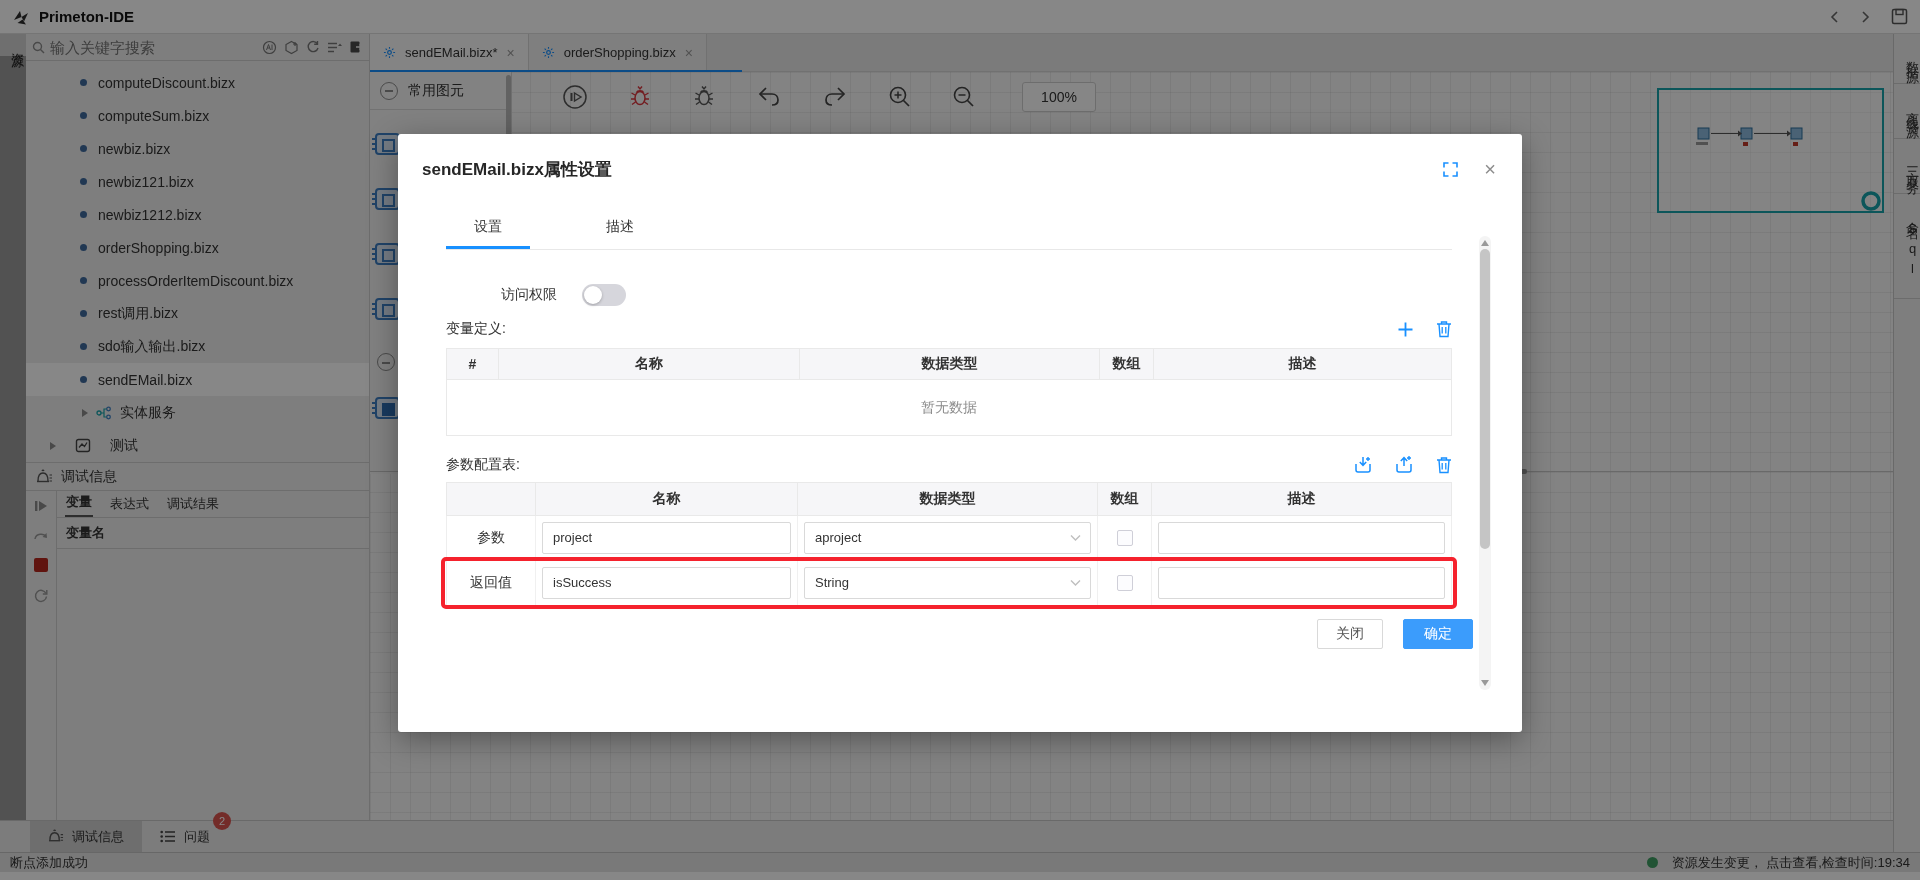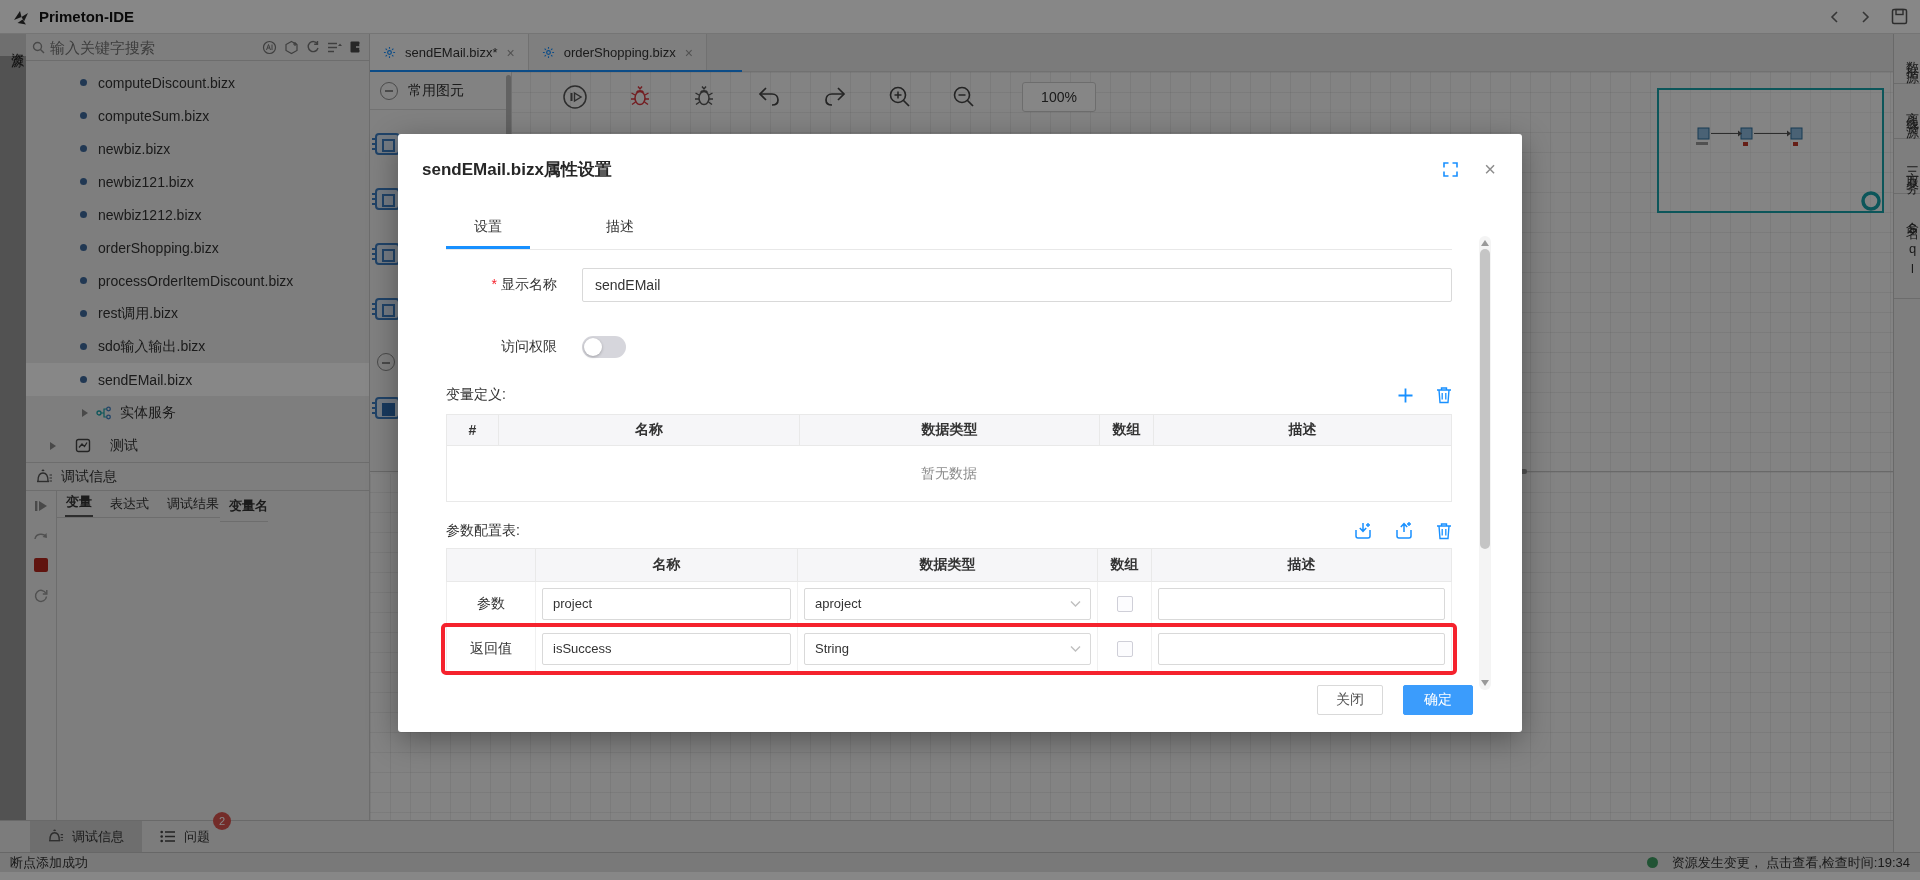--- a/index.html
+++ b/index.html
@@ -33,21 +33,21 @@
   .trow.group{padding-left:56px;gap:8px}
   .trow.root{padding-left:24px;gap:19px}
   .arr{width:0;height:0;border-left:6px solid #8a8a8a;border-top:4px solid transparent;
     border-bottom:4px solid transparent;flex:none}
   .dbg-header{height:29px;border-top:1px solid #cfcfcf;border-bottom:1px solid #cfcfcf;
     display:flex;align-items:center;gap:8px;padding-left:10px;font-size:14px;flex:none}
   .dbg-body{flex:1;display:flex;min-height:0}
   .dbg-rail{width:31px;border-right:1px solid #cfcfcf;display:flex;flex-direction:column;
     align-items:center;padding-top:7px;gap:15px;flex:none}
   .stop-sq{width:14px;height:14px;background:#b5271d;border-radius:2px}
-  .dbg-main{flex:1;display:flex;}
+  .dbg-main{flex:1;display:flex;flex-direction:column}
   .dbg-tabs{height:27px;border-bottom:1px solid #cfcfcf;display:flex;align-items:flex-end;
     gap:16px;padding-left:8px;font-size:13px}
   .dbg-tab{padding:4px 1px;color:#333}
   .dbg-tab.active{font-weight:bold;border-bottom:2px solid #555}
   .var-head{height:31px;border-bottom:1px solid #cfcfcf;display:flex;align-items:center;
     padding-left:9px;font-size:13px;font-weight:bold}
 
   
   .editor{position:absolute;left:370px;top:34px;width:1523px;height:786px}
   .tabbar{position:relative;height:38px;background:#e9e9e9;border-bottom:1px solid #d6d6d6;display:flex}
@@ -115,21 +115,21 @@
   .m-body{padding:0 70px 0 48px}
   .frow{display:flex;align-items:center;margin-top:18px}
   .flabel{width:111px;text-align:right;font-size:14px;color:#333;flex:none}
   .req{color:#f5222d;margin-right:4px}
   .tinput{margin-left:25px;flex:1;height:34px;border:1px solid #d9d9d9;border-radius:2px;
     padding:0 12px;font-size:14px;color:#333;font-family:inherit;outline:none;background:#fff}
   .frow.toggle-row{margin-top:34px}
   .toggle{margin-left:25px;width:44px;height:22px;border-radius:11px;background:#d6d6dc;position:relative}
   .toggle::after{content:"";position:absolute;left:2px;top:2px;width:18px;height:18px;border-radius:50%;
     background:#fff;box-shadow:0 1px 3px rgba(0,0,0,.25)}
-  .sec-head{display:flex;align-items:center;margin-top:28px}
+  .sec-head{display:flex;align-items:center;margin-top:14px}
   .sec-head.second{margin-top:19px}
   .sec-label{font-size:14px;color:#333}
   .sec-icons{margin-left:auto;display:flex;align-items:center;gap:22px}
   .tbl{margin-top:10px}
   .t-head{display:flex;background:#f6f6f8;border:1px solid #e9e9e9}
   .t-head .cell{display:flex;align-items:center;justify-content:center;font-size:14px;font-weight:bold;
     color:#333;border-right:1px solid #e9e9e9;height:30px}
   .t-head .cell:last-child{border-right:none}
   .p-head .cell{height:32px}
   .v-c0{width:52px}.v-c1{width:301px}.v-c2{width:300px}.v-c3{width:54px}.v-c4{flex:1}
@@ -524,24 +524,20 @@
         <span class="m-close">×</span>
       </span>
     </div>
 
     <div class="m-tabs">
       <div class="m-tab active">设置</div>
       <div class="m-tab">描述</div>
     </div>
 
     <div class="m-body">
-      <div class="frow">
-        <span class="flabel"><span class="req">*</span><span>显示名称</span></span>
-        <input class="tinput" value="sendEMail" style="">
-      </div>
 
       <div class="frow toggle-row">
         <span class="flabel">访问权限</span>
         <span class="toggle"></span>
       </div>
 
       <div class="sec-head">
         <span class="sec-label">变量定义:</span>
         <span class="sec-icons">
           <span>

